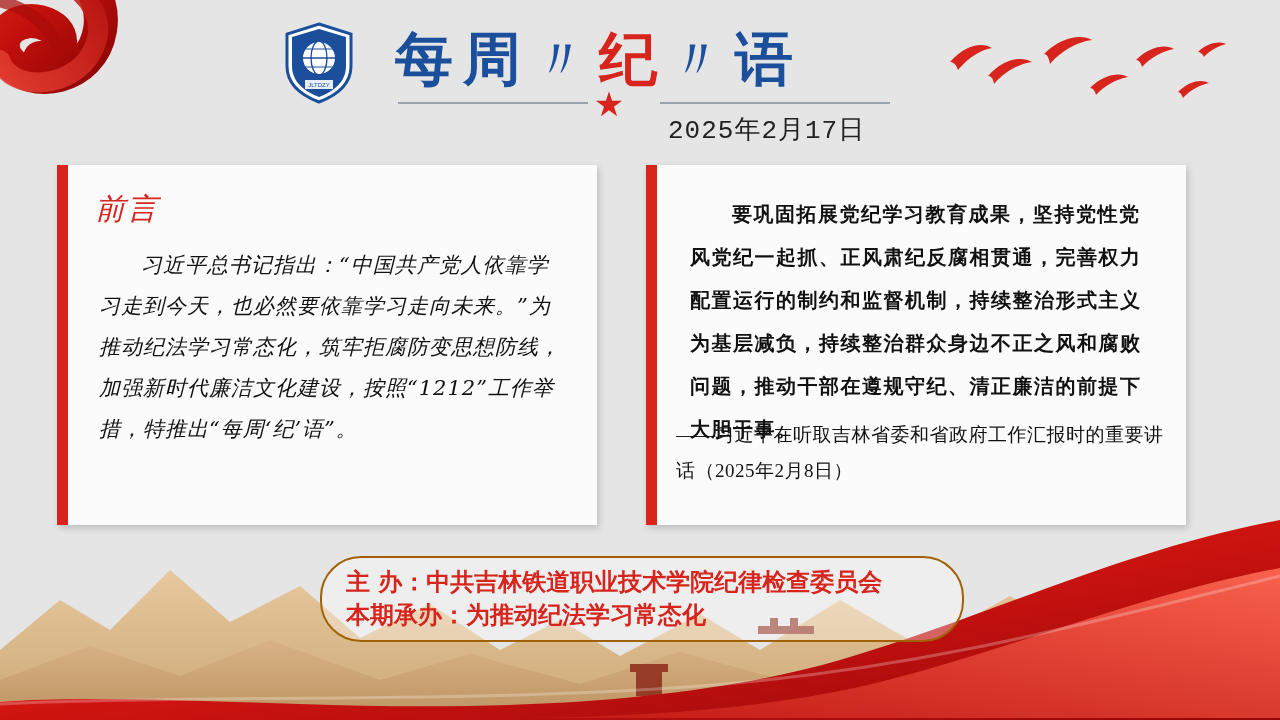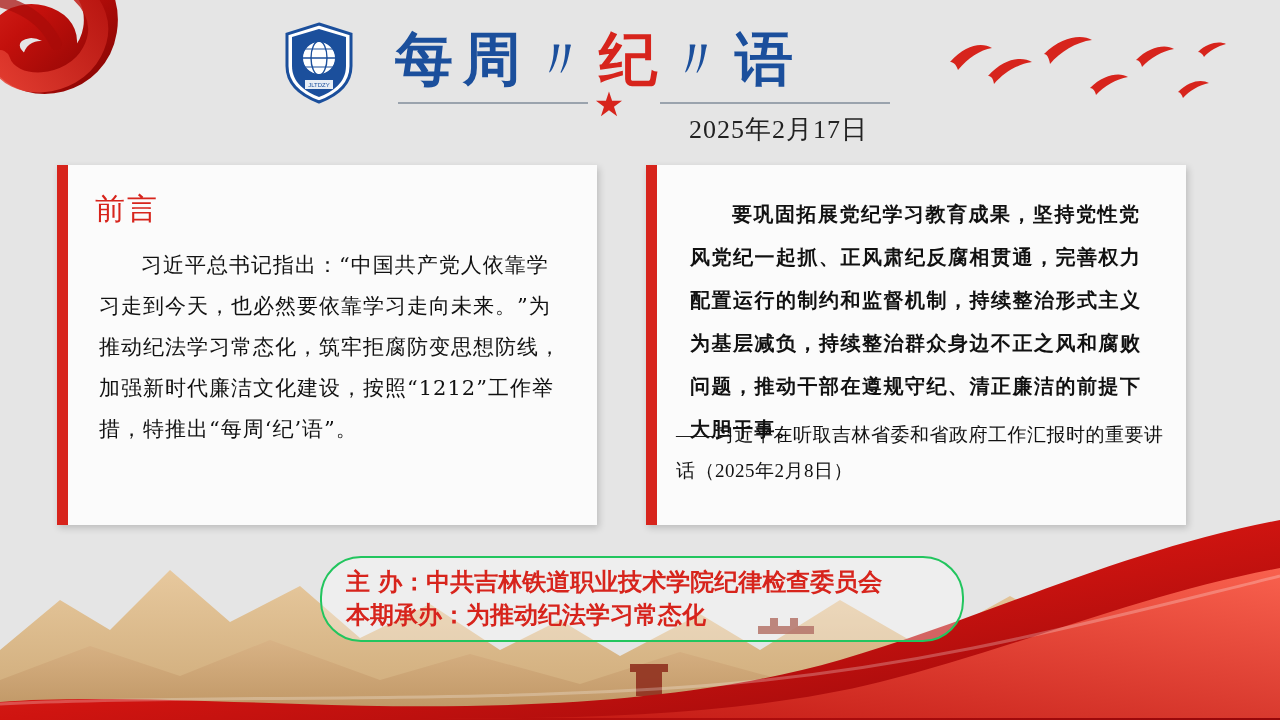--- a/index.html
+++ b/index.html
@@ -100,26 +100,26 @@
     left: 412px;
     top: 112px;
     font-size: 26px;
     color: #222;
     letter-spacing: 3px;
     font-family: "DejaVu Serif", "Liberation Serif", serif;
     white-space: nowrap;
   }
   .date {
     position: absolute;
-    left: 689px;
+    left: 668px;
     top: 112px;
     font-size: 26px;
     color: #222;
     letter-spacing: 1px;
-    font-family: Liberation Serif, serif;
+    font-family: Liberation Mono, monospace;
     white-space: nowrap;
     text-align: right;
   }
   .birds {
     position: absolute;
     left: 940px;
     top: 30px;
     width: 300px;
     height: 90px;
   }
@@ -136,20 +136,21 @@
     top: 0;
     width: 11px;
     height: 100%;
     background: #d7241c;
   }
   .card-left {
     left: 57px;
     top: 165px;
     width: 540px;
     height: 360px;
+    font-style: italic;
   }
   .card-right {
     left: 646px;
     top: 165px;
     width: 540px;
     height: 360px;
   }
   .preface-title {
     position: absolute;
     left: 38px;
@@ -214,21 +215,21 @@
     pointer-events: none;
   }
 
   
   .footer-box {
     position: absolute;
     left: 320px;
     top: 556px;
     width: 640px;
     height: 82px;
-    border: 2px solid #22c55e;
+    border: 2px solid #a16207;
     border-radius: 41px;
     background: rgba(255,255,255,0.35);
   }
   .footer-line {
     position: absolute;
     left: 24px;
     font-size: 24px;
     color: #d7241c;
     font-family: "DejaVu Serif", "Liberation Serif", serif;
     white-space: nowrap;

